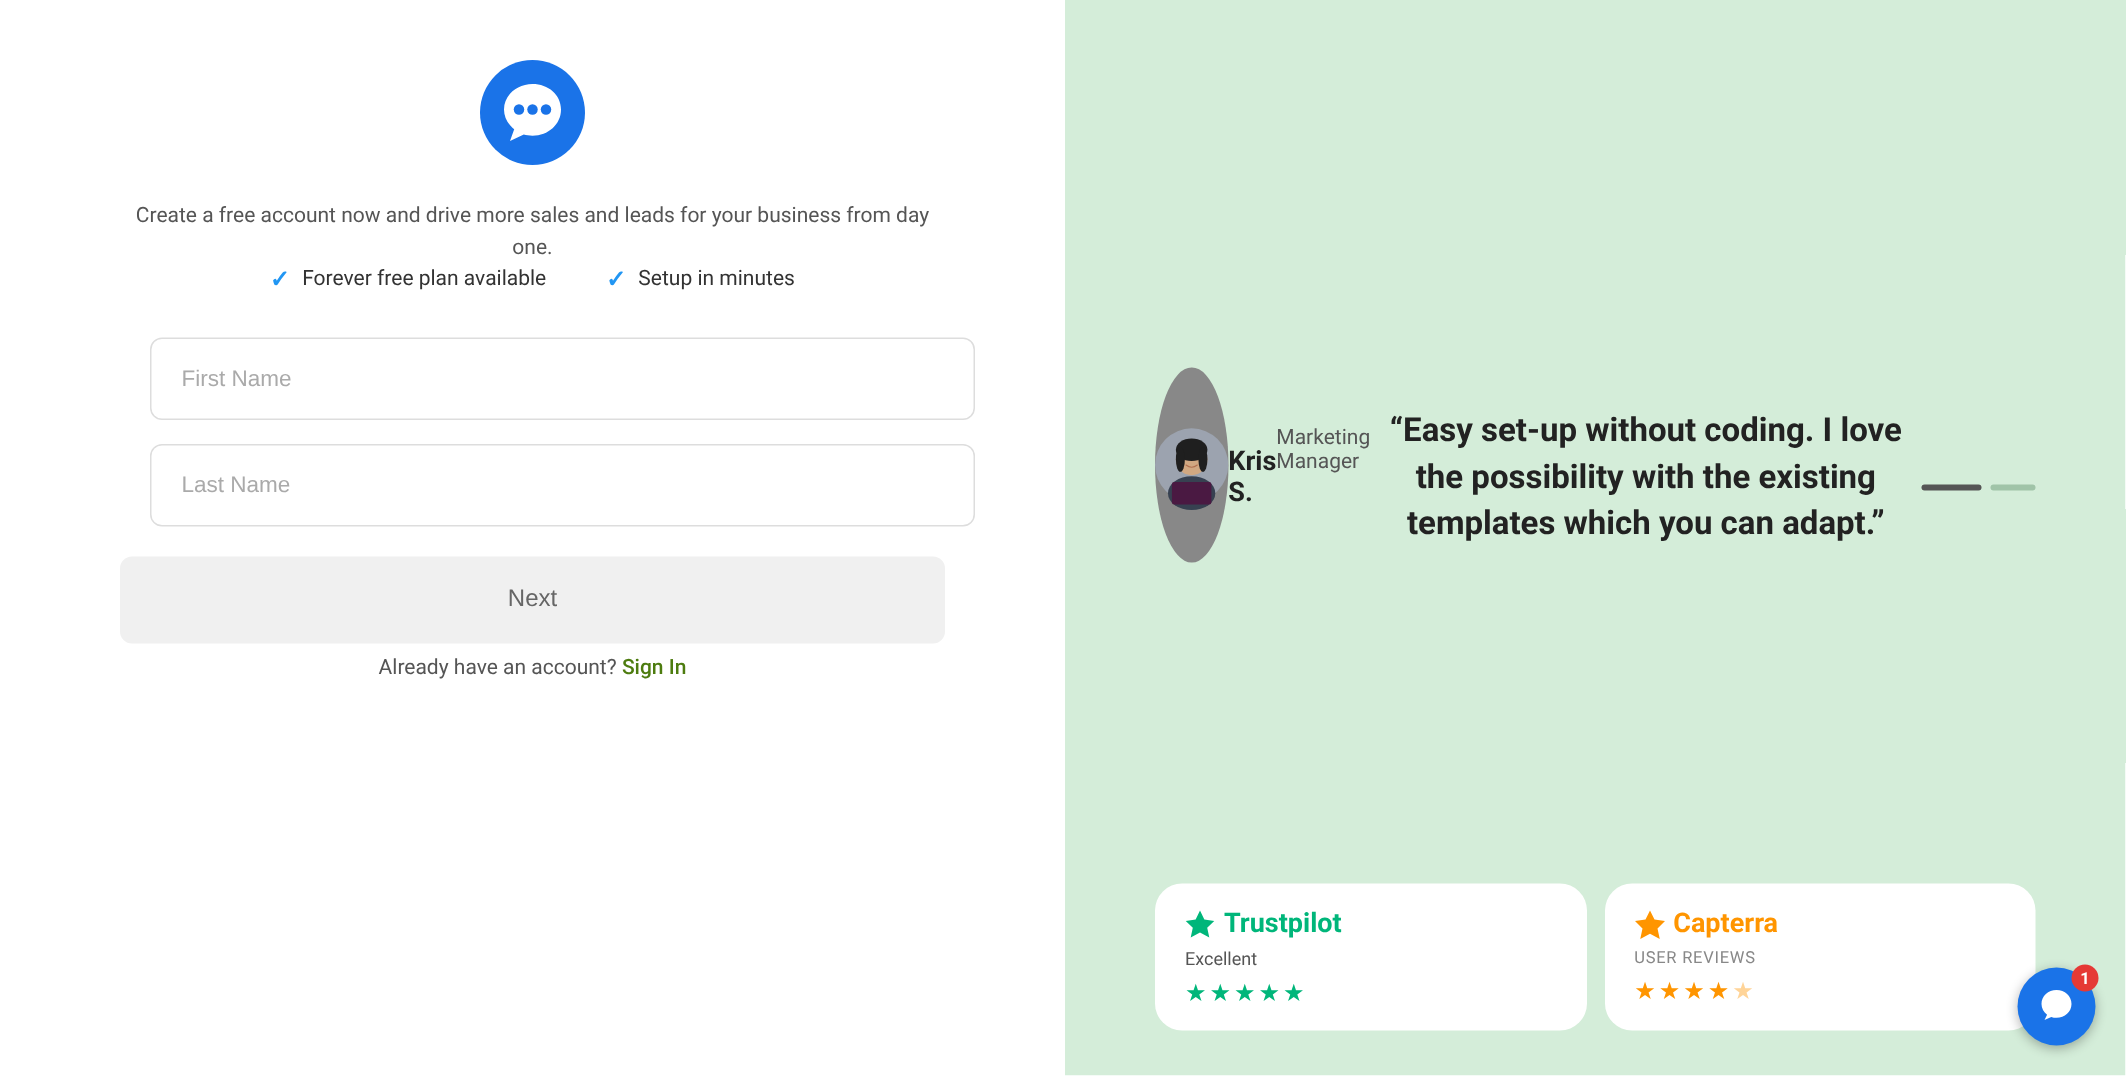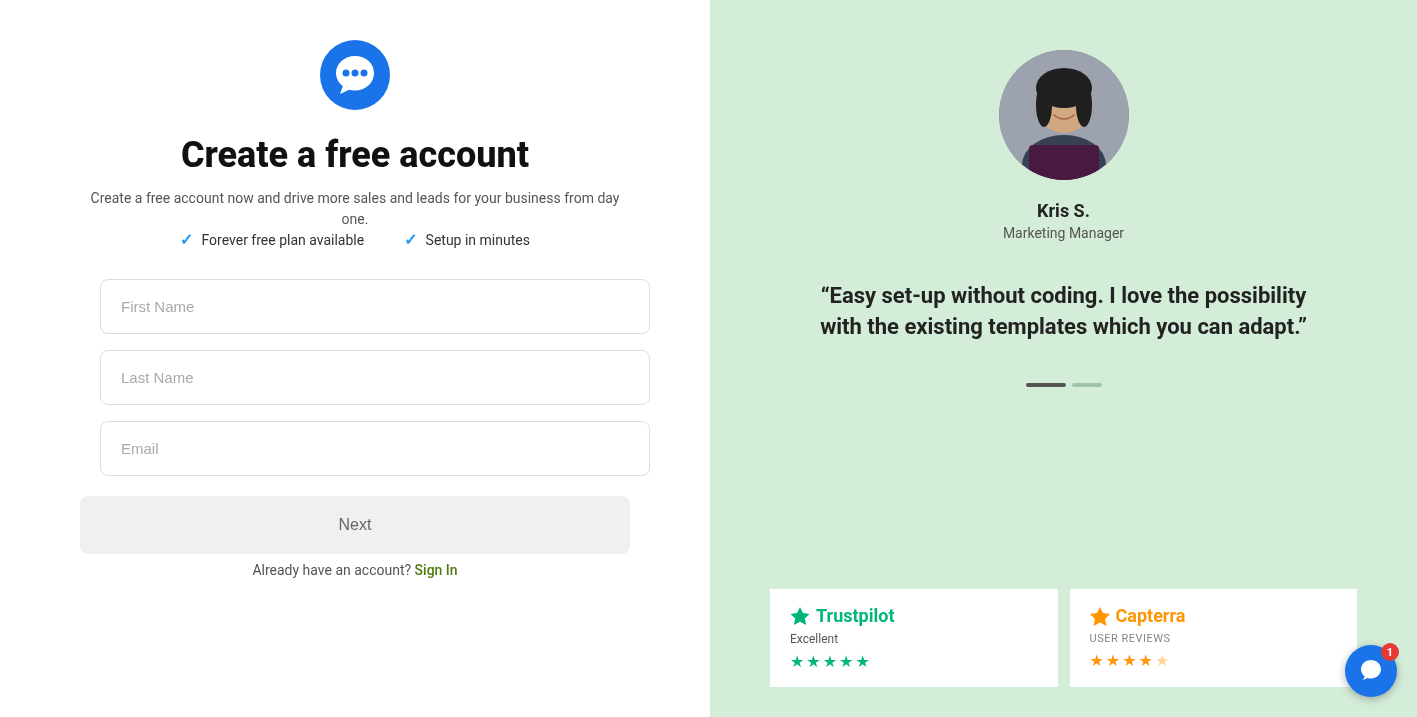--- a/index.html
+++ b/index.html
@@ -115,21 +115,21 @@
       display: flex;
       flex-direction: column;
       align-items: center;
       justify-content: space-between;
       padding: 50px 60px 30px;
       position: relative;
     }
 
     .testimonial-section {
       display: flex;
-      flex-direction: column;
+      flex-direction: row;
       align-items: center;
       flex: 1;
     }
 
     .avatar-container {
       width: 130px;
       height: 130px;
       border-radius: 50%;
       overflow: hidden;
       margin-bottom: 20px;
@@ -193,21 +193,21 @@
 
     .review-badges {
       display: flex;
       gap: 12px;
       width: 100%;
     }
 
     .review-badge {
       flex: 1;
       background: #fff;
-      border-radius: 0;
+      border-radius: 18px;
       padding: 16px 20px;
       display: flex;
       flex-direction: column;
       gap: 6px;
     }
 
     .badge-brand {
       font-size: 18px;
       font-weight: 700;
       display: flex;
@@ -284,38 +284,36 @@
   <div class="logo-container">
     <svg class="logo-icon" viewBox="0 0 70 70" fill="none" xmlns="http://www.w3.org/2000/svg">
       <circle cx="35" cy="35" r="35" fill="#1a73e8"></circle>
       <path d="M35 16C24.507 16 16 23.611 16 33c0 5.23 2.637 9.91 6.8 13.15L20 54l9.2-4.26C30.74 50.22 32.83 50.5 35 50.5c10.493 0 19-7.611 19-17.5S45.493 16 35 16z" fill="white"></path>
       <circle cx="35" cy="33" r="3.5" fill="#1a73e8"></circle>
       <circle cx="26" cy="33" r="3.5" fill="#1a73e8"></circle>
       <circle cx="44" cy="33" r="3.5" fill="#1a73e8"></circle>
     </svg>
   </div>
 
-  <h1 class="page-title">Create a free account</h1>
   <p class="page-subtitle">Create a free account now and drive more sales and leads for your business from day one.</p>
 
   <div class="features-row">
     <div class="feature-item">
       <span class="check-icon">✓</span>
       <span>Forever free plan available</span>
     </div>
     <div class="feature-item">
       <span class="check-icon">✓</span>
       <span>Setup in minutes</span>
     </div>
   </div>
 
   <div class="form-section">
     <input class="form-input" type="text" placeholder="First Name" style="">
     <input class="form-input" type="text" placeholder="Last Name" style="">
-    <input class="form-input" type="email" placeholder="Email" style="">
     <button class="next-button">Next</button>
   </div>
 
   <p class="signin-link">
     <span>Already have an account?</span>
     <a href="#">Sign In</a>
   </p>
 </div>
 
 <div class="right-panel">

